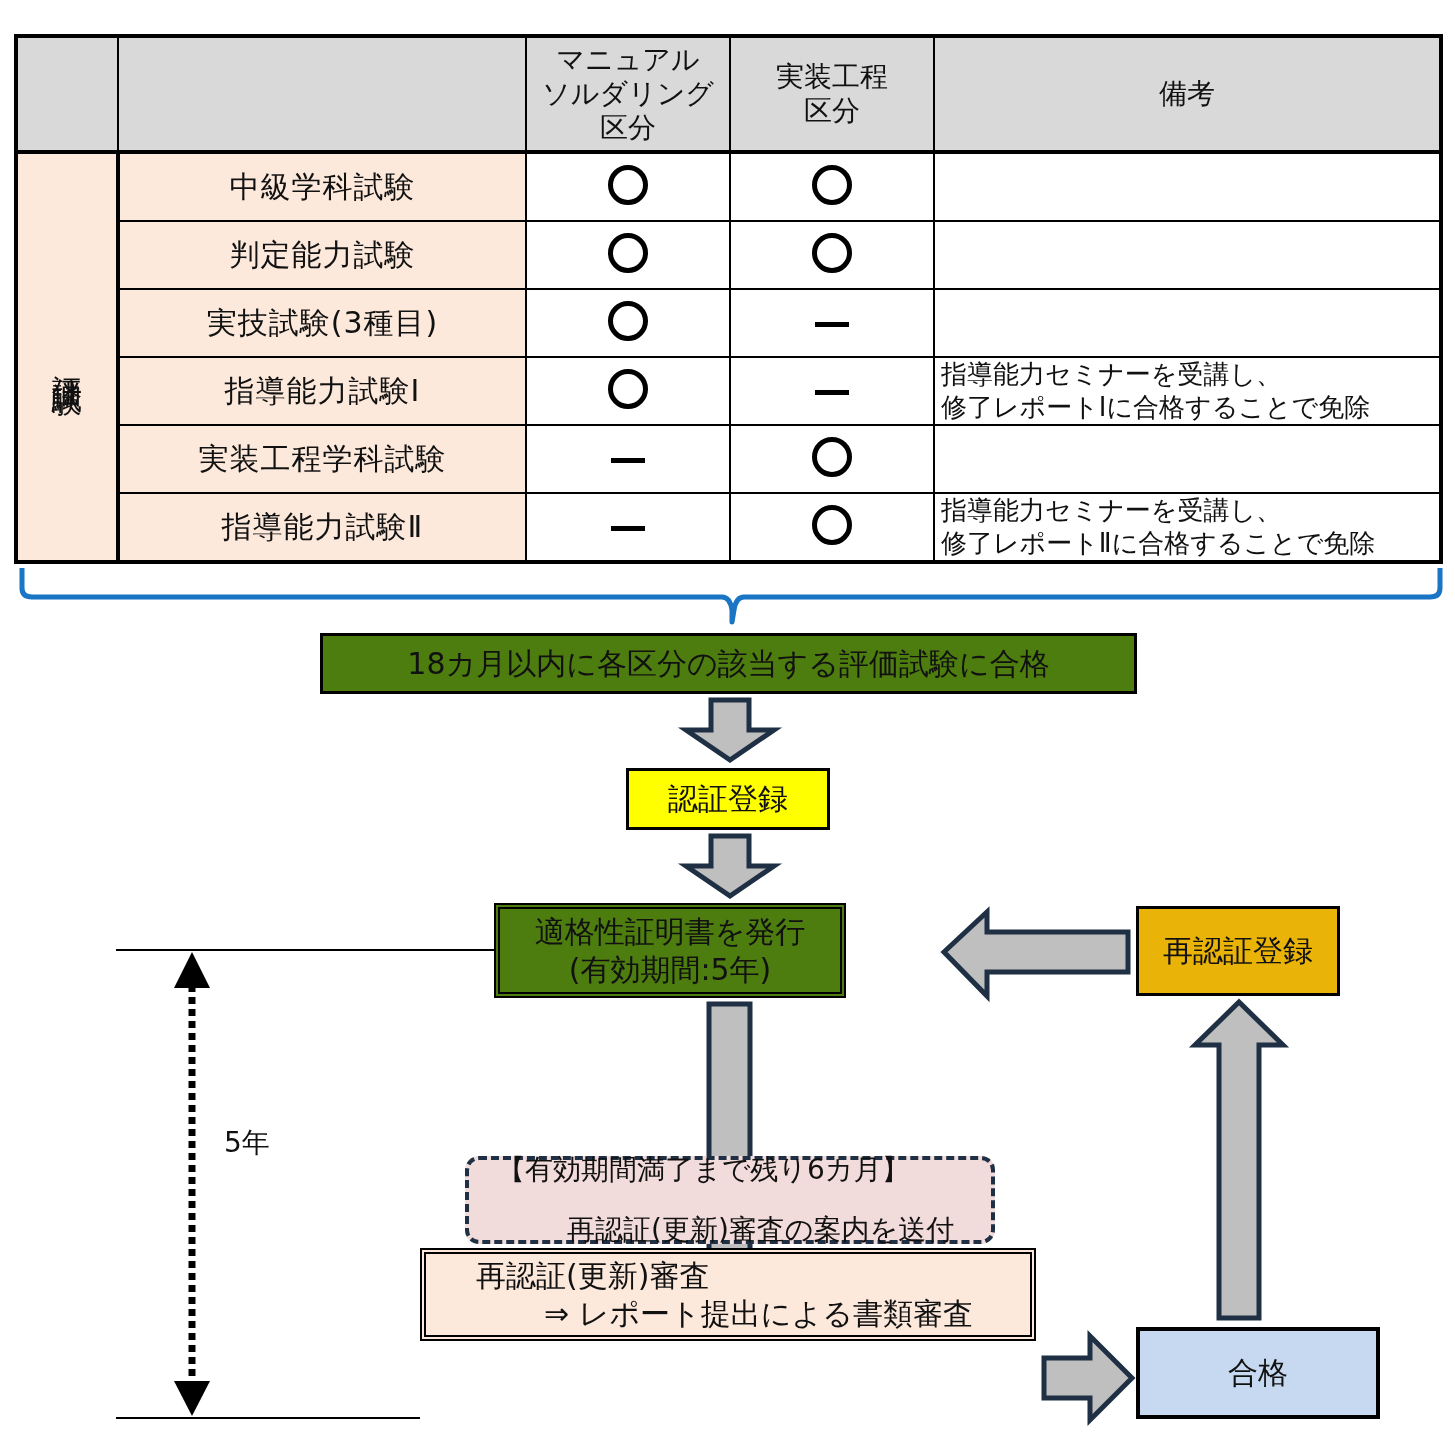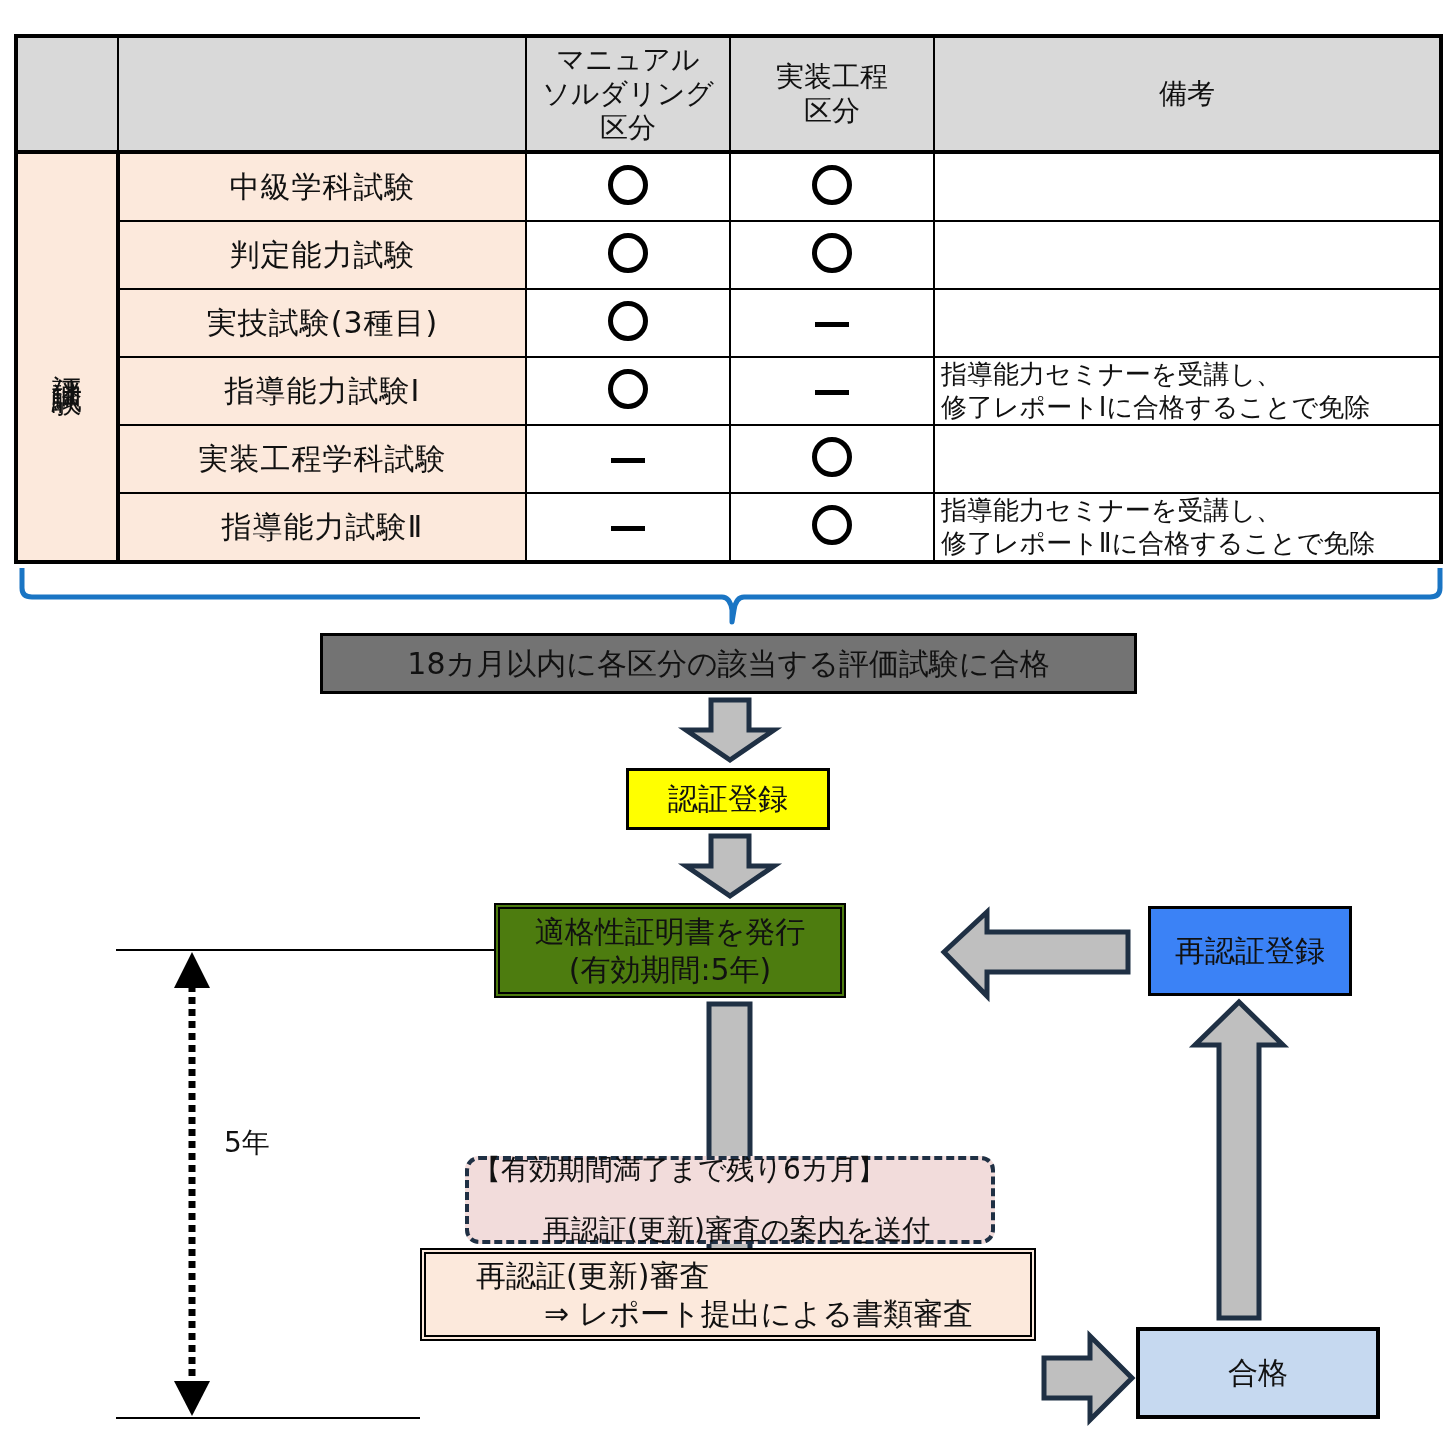--- a/index.html
+++ b/index.html
@@ -19,28 +19,28 @@
   td.rowlabel { background:#fce9dc; font-size:30px; letter-spacing:1px; }
   td.mark { background:#fff; }
   td.note { background:#fff; text-align:left !important; font-size:26px; line-height:33px; padding-left:6px !important; }
   .circle { display:inline-block; width:30px; height:30px; border:5px solid #000; border-radius:50%; }
   .dash { display:inline-block; width:34px; height:5px; background:#000; vertical-align:middle; }
   .vtext { writing-mode:vertical-rl; text-orientation:upright; display:inline-block; letter-spacing:4px; }
 
   
   .box { display:flex; align-items:center; justify-content:center; text-align:center;
          font-size:30px; line-height:38px; }
-  .box-pass18 { left:320px; top:633px; width:817px; height:61px; background:#737373; border:3px solid #000; }
+  .box-pass18 { left:320px; top:633px; width:817px; height:61px; background:#4d7c0f; border:3px solid #000; }
   .box-cert { left:626px; top:768px; width:204px; height:62px; background:#ffff00; border:3px solid #000; }
   .box-issue { left:494px; top:903px; width:352px; height:95px; background:#4d7c0f;
                border:6px double #000; flex-direction:column; }
-  .box-recert { left:1136px; top:906px; width:204px; height:90px; background:#3b82f6; border:3px solid #000;margin-left:12px; }
+  .box-recert { left:1136px; top:906px; width:204px; height:90px; background:#eab308; border:3px solid #000; }
   .box-notice { left:465px; top:1156px; width:530px; height:88px; background:#f2dcdb;
                 border:4px dashed #1f3044; border-radius:14px; flex-direction:column;
-                align-items:flex-start; justify-content:center; font-size:28px; line-height:40px; padding-left:4px; }
+                align-items:flex-start; justify-content:center; font-size:28px; line-height:40px; padding-left:28px; }
   .box-review { left:420px; top:1248px; width:616px; height:93px; background:#fce9dc;
                 border:6px double #000; flex-direction:column; align-items:flex-start;
                 justify-content:center; padding-left:50px; font-size:30px; line-height:38px; }
   .box-pass { left:1136px; top:1327px; width:244px; height:92px; background:#c6d9f0; border:4px solid #000; }
   .indent1 { padding-left:70px;margin-top:20px; }
   .indent2 { padding-left:68px; }
 
   .label-5y { left:224px; top:1124px; font-size:28px; }
 </style>
 </head>

